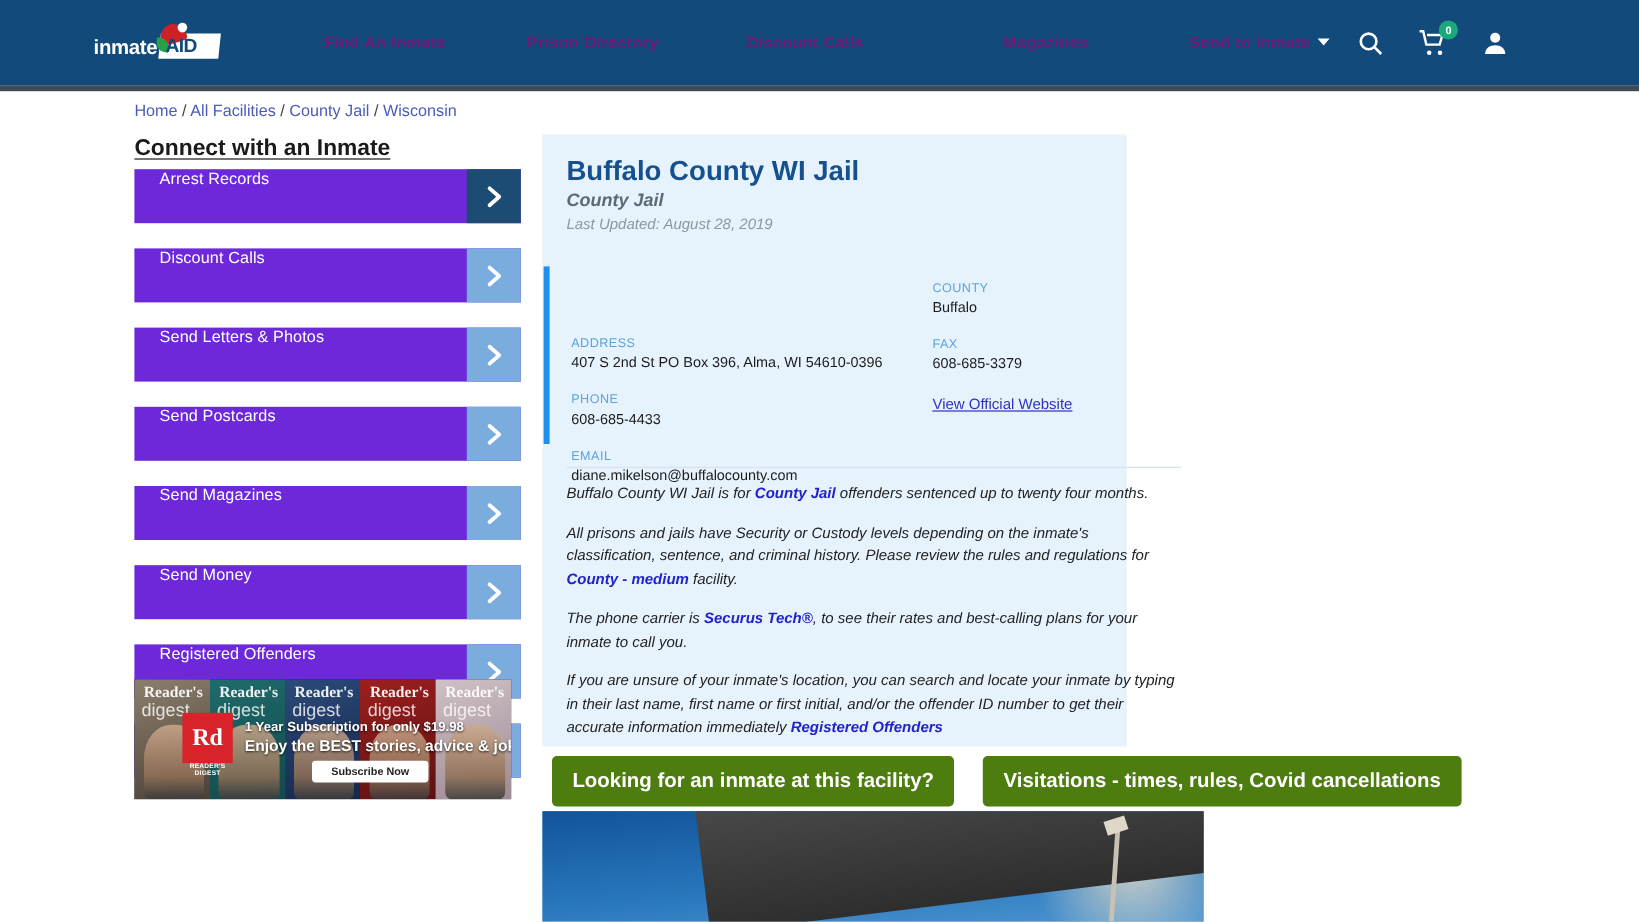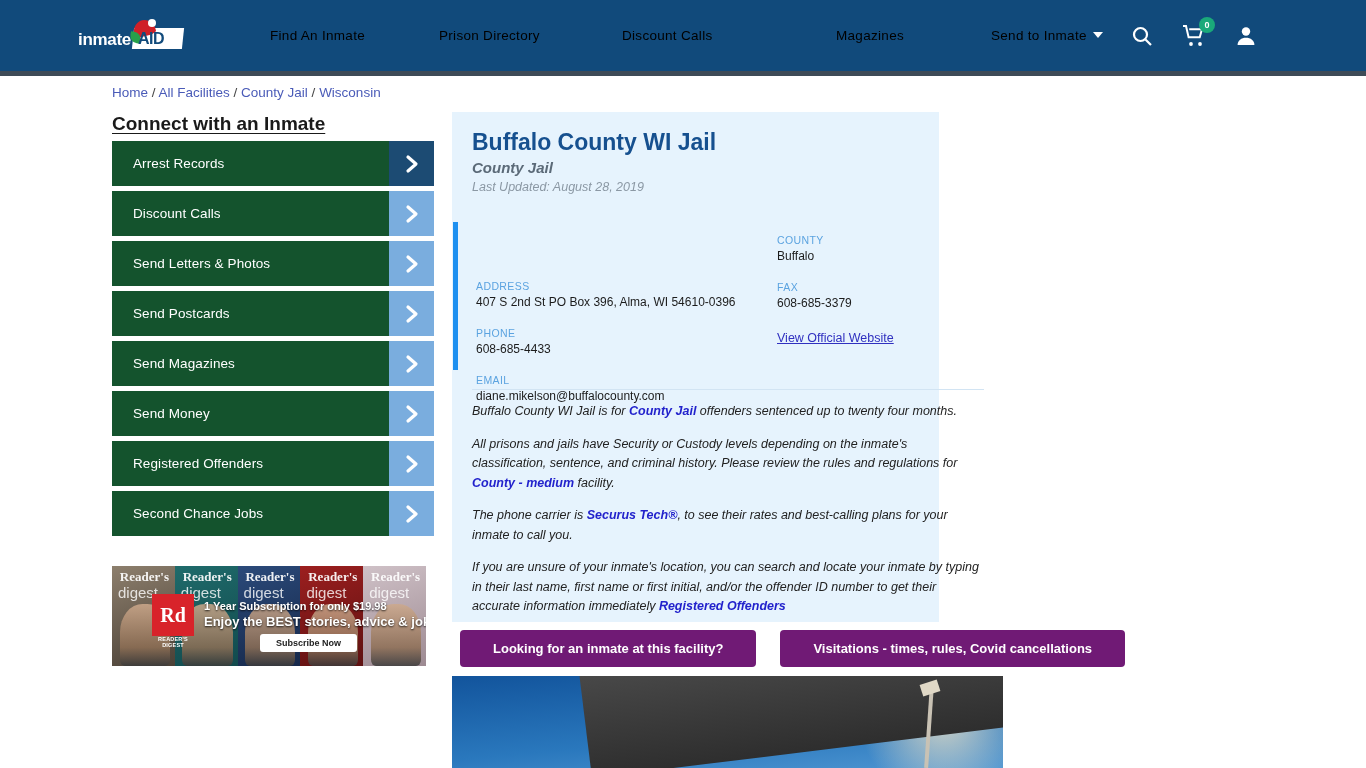--- a/index.html
+++ b/index.html
@@ -63,23 +63,23 @@
     border-radius: 0 70% 0 70%;
     transform: rotate(10deg);
   }
 
   .nav {
     position: absolute; left: 250px; top: 0;
     height: 71px;
     display: flex; align-items: center;
   }
   .nav-item {
-    color: #000000;
+    color: #701a75;
     font-size: 13.5px;
-    font-weight: normal;
+    font-weight: bold;
     letter-spacing: 0.3px;
     text-decoration: none;
     white-space: nowrap;
     cursor: pointer;
   }
   .nav-i0 { margin-right: 0; width: 186px; text-align: left; padding-left: 20px;}
   .nav-i1 { width: 186px; text-align: left; padding-left: 3px;}
   .nav-i2 { width: 214px; text-align: left; padding-left: 0px;}
   .nav-i3 { width: 155px; text-align: left; padding-left: 0px;}
   .nav-i4 { width: 140px; text-align: left; padding-left: 0px;}
@@ -116,24 +116,24 @@
   
   .side-title {
     position: absolute; left: 112px; top: 113px;
     font-size: 19px; font-weight: bold; color: #1a1a1a;
     text-decoration: underline;
     text-underline-offset: 3px;
   }
   .side-list { position: absolute; left: 112px; top: 141px; width: 322px; }
   .side-btn {
     position: relative;
-    height: 45px; margin-bottom: 5px;
-    background: #14532d;
+    height: 45px; margin-bottom: 21px;
+    background: #6d28d9;
     cursor: pointer;
-    display: flex; align-items: center;
+    display: flex; 
   }
   .side-btn-label {
     color: #ffffff; font-size: 13.5px;
     padding-left: 21px; letter-spacing: 0.1px;
   }
   .side-arrow {
     position: absolute; right: 0; top: 0;
     width: 45px; height: 45px;
     background: #7aadde;
     display: flex; align-items: center; justify-content: center;
@@ -256,23 +256,23 @@
   }
   .body-copy p { margin: 0 0 13px 0; }
   .body-copy a, .inline-link {
     color: #2222cc; font-weight: bold; font-style: italic;
     text-decoration: none; cursor: pointer;
   }
 
   
   .actions { position: absolute; left: 460px; top: 630px; display: flex; gap: 24px; }
   .green-btn {
-    background: #701a75; color: #ffffff;
-    font-size: 13px; font-weight: bold;
-    padding: 11px 33px; border-radius: 4px;
+    background: #4d7c0f; color: #ffffff;
+    font-size: 17px; font-weight: bold;
+    padding: 11px 17px; border-radius: 4px;
     border: none; cursor: pointer; white-space: nowrap;
     font-family: "Liberation Sans", sans-serif;
   }
 
   
   .photo {
     position: absolute; left: 452px; top: 676px;
     width: 551px; height: 92px;
     overflow: hidden;
     background: linear-gradient(180deg,#1c63a8 0%, #2f7ec4 55%, #4b93cf 100%);

